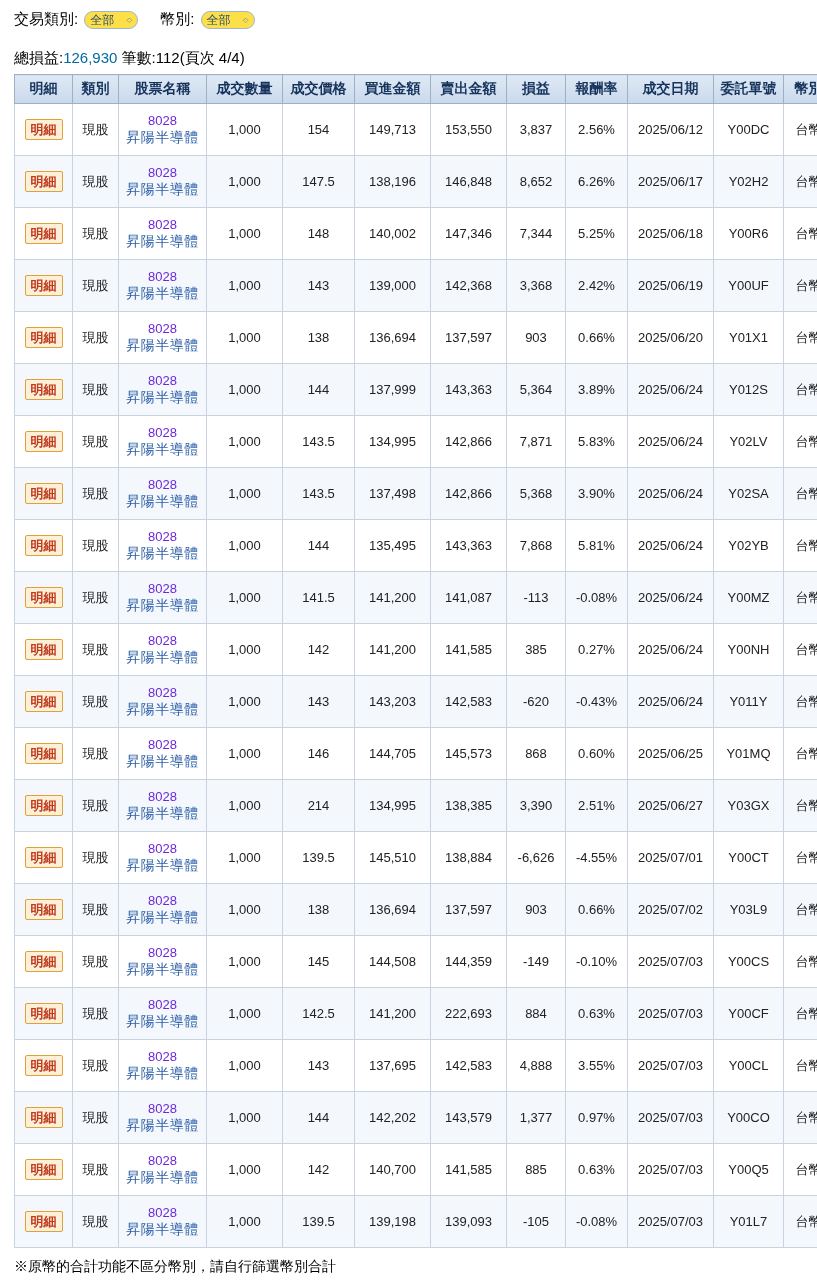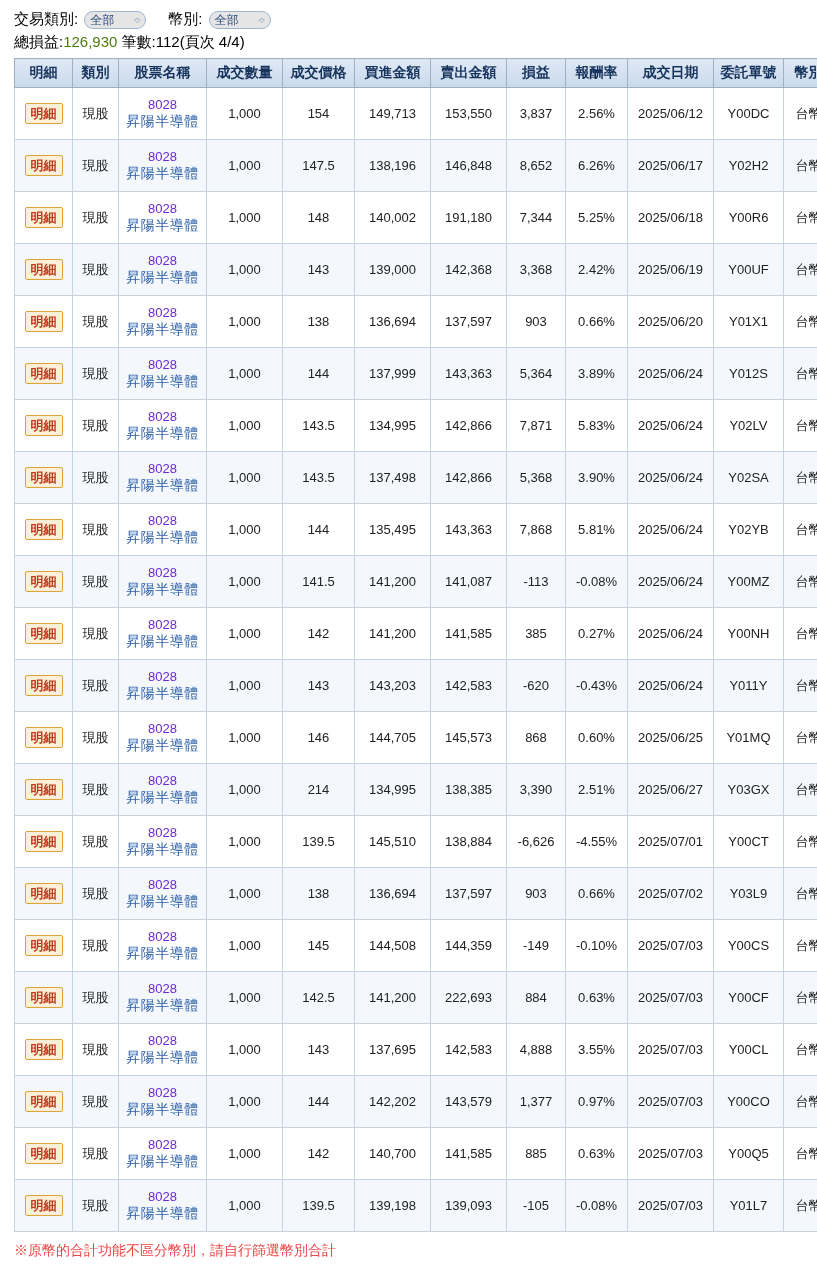--- a/index.html
+++ b/index.html
@@ -18,34 +18,34 @@
     box-sizing: border-box;
     padding: 10px 14px 6px 14px;
   }
   
   .filter-bar {
     display: flex;
     align-items: center;
     gap: 6px;
     font-size: 15px;
     color: #000;
-    margin-bottom: 4px;
+    margin-bottom: 20px;
     white-space: nowrap;
   }
   .filter-label {
     font-size: 15px;
     color: #000;
   }
   .select-box {
     display: inline-flex;
     align-items: center;
-    gap: 20px;
+    gap: 12px;
     border: 1px solid #9fb6d0;
     border-radius: 9px;
-    background: #e5e5e5;
+    background: #fde047;
     padding: 0px 5px;
     font-size: 12px;
     color: #2a4a7a;
     height: 16px;
     line-height: 16px;
   }
   .select-box .caret {
     font-size: 8px;
     color: #5b7ba6;
     transform: scaleY(0.8);
@@ -53,21 +53,21 @@
   .spacer-12 { width: 10px; display: inline-block; }
 
   
   .summary-line {
     font-size: 15px;
     color: #000;
     margin-bottom: 6px;
     white-space: nowrap;
   }
   .summary-value-pos {
-    color: #4d7c0f;
+    color: #0369a1;
     text-align: right;
   }
 
   
   table.grid {
     border-collapse: collapse;
     width: 789px;
     table-layout: fixed;
     font-size: 13px;
   }
@@ -141,21 +141,21 @@
   col.c-pl     { width: 59px; }
   col.c-rate   { width: 62px; }
   col.c-date   { width: 86px; }
   col.c-order  { width: 70px; }
   col.c-curr   { width: 50px; }
 
   
   .footnote {
     margin-top: 10px;
     font-size: 14px;
-    color: #ef4444;
+    color: #000000;
   }
 </style>
 </head>
 <body>
 
 <div class="page">
 
   <div class="filter-bar">
     <span class="filter-label">交易類別:</span>
     <span class="select-box">
@@ -244,21 +244,21 @@
         <tr class="">
           <td><span class="btn-detail">明細</span></td>
           <td class="cat-cell">現股</td>
           <td class="stock-cell">
             <span class="stock-code">8028</span>
             <span class="stock-name">昇陽半導體</span>
           </td>
           <td class="num">1,000</td>
           <td class="num">148</td>
           <td class="num">140,002</td>
-          <td class="num">191,180</td>
+          <td class="num">147,346</td>
           <td class="num pos">7,344</td>
           <td class="num pos">5.25%</td>
           <td class="num">2025/06/18</td>
           <td class="num">Y00R6</td>
           <td class="cur-cell">台幣</td>
         </tr>
         <tr class="row-alt">
           <td><span class="btn-detail">明細</span></td>
           <td class="cat-cell">現股</td>
           <td class="stock-cell">

